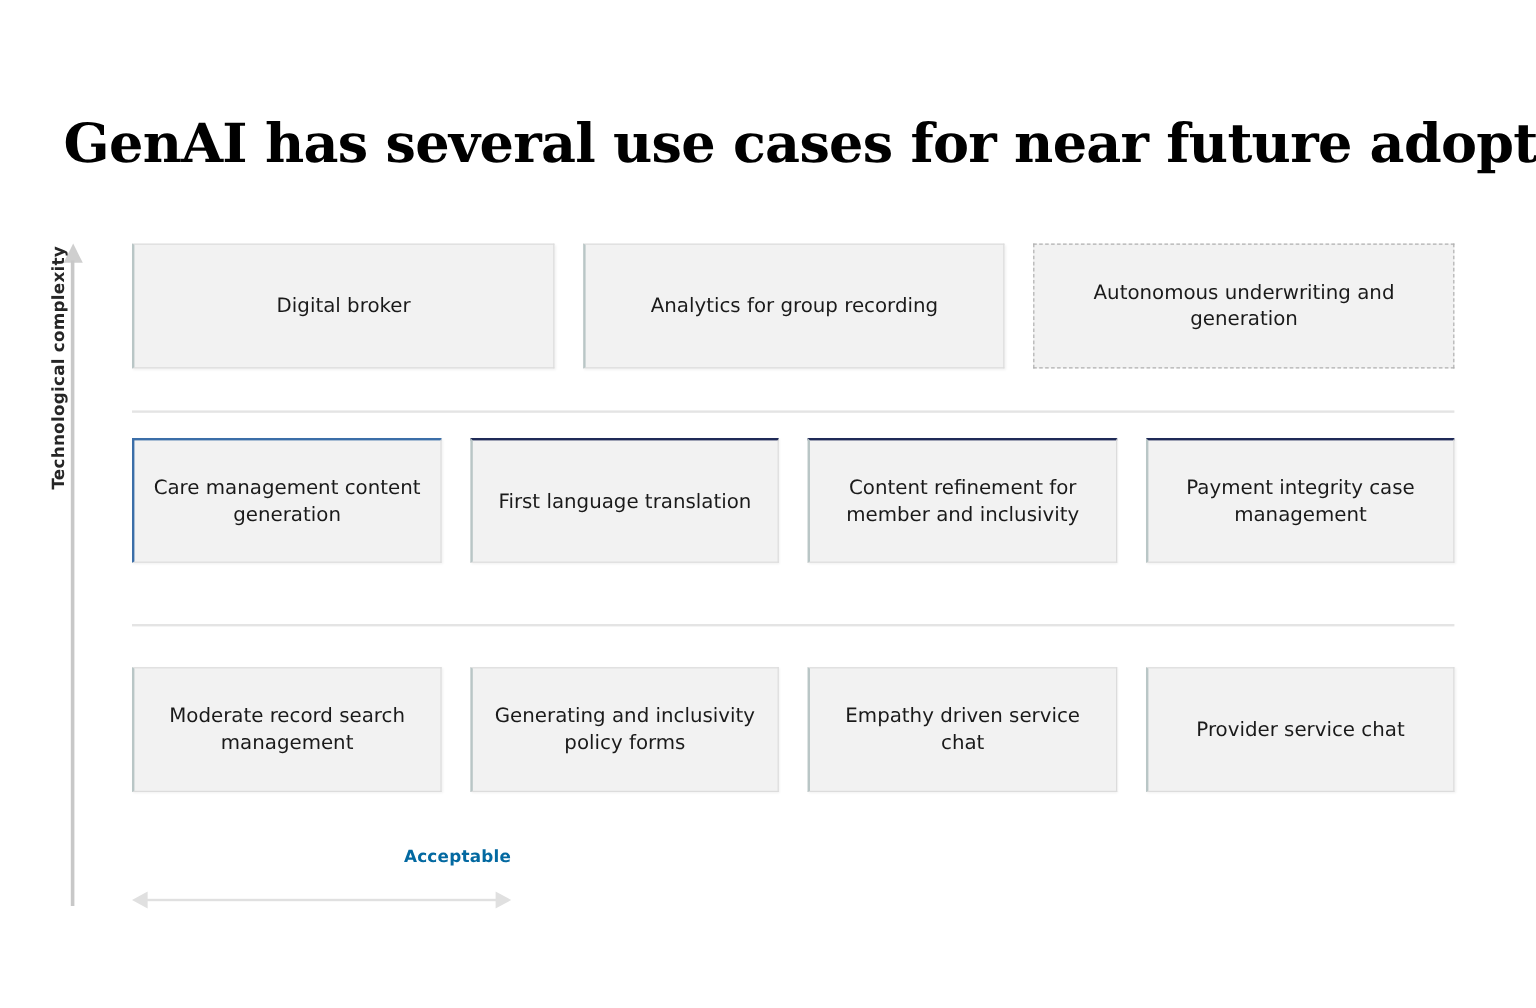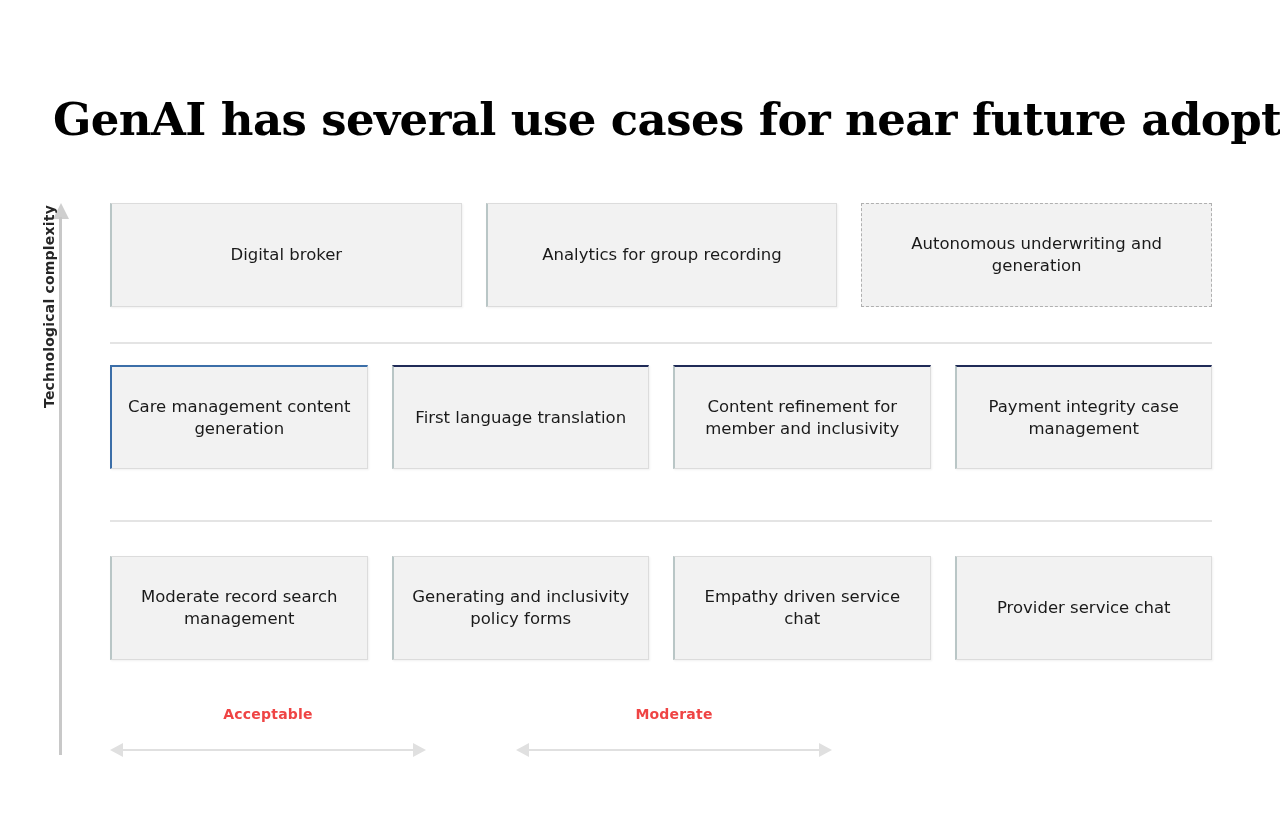--- a/index.html
+++ b/index.html
@@ -160,26 +160,26 @@
   }
   .scale-seg-0 { left: 0px;   width: 316px; }
   .scale-seg-1 { left: 406px; width: 316px; }
   .scale-seg-2 { left: 786px; width: 316px; }
 
   .scale-label {
     position: absolute;
     top: 0;
     left: 0;
     width: 100%;
-    text-align: center;
+    text-align: right;
     font-family: "DejaVu Sans", "Liberation Sans", sans-serif;
     font-weight: 700;
     font-size: 14px;
     letter-spacing: 0.2px;
-    color: #ef4444;
+    color: #0369a1;
     white-space: nowrap;
   }
 
   .scale-arrow {
     position: absolute;
     top: 36px;
     left: 0;
     width: 100%;
     height: 16px;
   }
@@ -268,25 +268,17 @@
 
     <div class="scale-seg scale-seg-0">
       <div class="scale-label">Acceptable</div>
       <div class="scale-arrow">
         <span class="head left"></span>
         <span class="bar"></span>
         <span class="head right"></span>
       </div>
     </div>
 
-    <div class="scale-seg scale-seg-1">
-      <div class="scale-label">Moderate</div>
-      <div class="scale-arrow">
-        <span class="head left"></span>
-        <span class="bar"></span>
-        <span class="head right"></span>
-      </div>
-    </div>
 
 
   </div>
 
 </div>
 
 </body></html>

